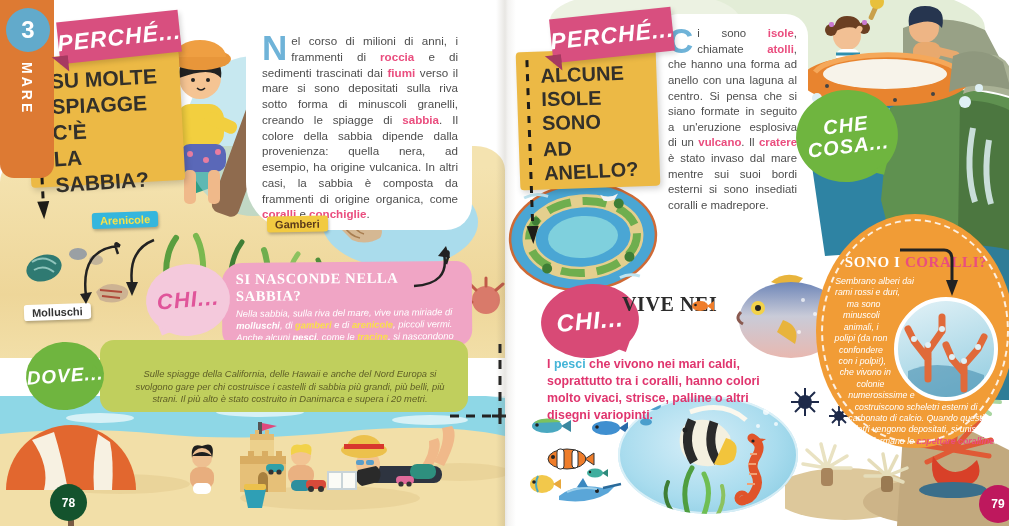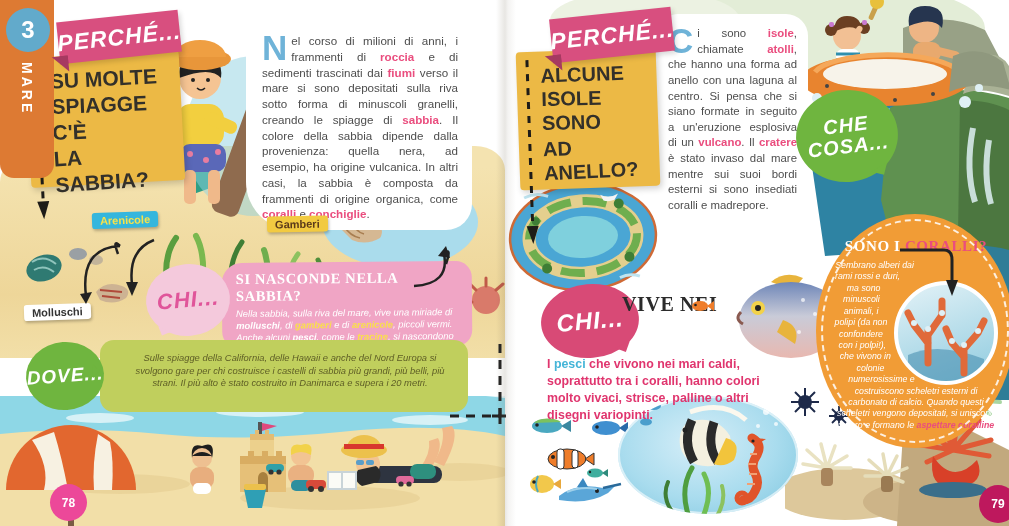--- a/index.html
+++ b/index.html
@@ -85,47 +85,47 @@
   .slab{font-family:"Liberation Serif",serif;font-weight:700;letter-spacing:.6px;}
   .who-box{position:absolute;left:222px;top:262px;width:250px;height:85px;background:#f0a5c5;
     border-radius:20px 16px 16px 16px;z-index:4;padding:8px 10px 6px 14px;box-sizing:border-box;
     transform:rotate(-.5deg);}
   .who-box .box-title{color:#fff;font-size:14.5px;}
   .who-box .box-body{color:#fff;font-size:9.4px;font-style:italic;line-height:1.3;margin-top:3px;}
   .where-box{position:absolute;left:100px;top:340px;width:368px;height:72px;background:#c0cf5d;
     border-radius:14px;z-index:4;padding:8px 14px 6px 26px;box-sizing:border-box;}
   .where-box .box-title{color:#fff;font-size:14px;}
   .where-box .box-body{color:#5e5e26;font-size:9.4px;font-style:italic;line-height:1.35;
-    margin-top:4px;text-align:center;}
+    margin-top:20px;text-align:center;}
 
   
   .coral-circle{position:absolute;left:311px;top:214px;width:198px;height:234px;
     background:#f19c36;border-radius:50%;z-index:3;box-sizing:border-box;
     padding:20px 16px 18px 18px;color:#fff;}
   .coral-circle::before{content:"";position:absolute;inset:5px;border:2px dashed rgba(255,255,255,.85);
     border-radius:50%;pointer-events:none;}
-  .coral-circle .box-title{text-align:center;font-size:15px;margin-top:4px;}
+  .coral-circle .box-title{text-align:center;font-size:15px;margin-top:20px;}
   .coral-circle .box-body{font-size:8.8px;font-style:italic;line-height:1.3;text-align:center;
     margin-top:5px;}
   .coral-inset{float:right;width:104px;height:104px;border-radius:50%;border:4px solid #fff;
     background:linear-gradient(160deg,#e3f2f7,#8fcbdf);shape-outside:circle(56px at 50% 50%);
     margin:26px 0 0 6px;overflow:hidden;box-sizing:border-box;}
   .coral-arrow{position:absolute;left:78px;top:30px;z-index:6;}
 
   
   .warm-title{position:absolute;left:117px;top:294px;z-index:5;color:#2b2b2b;font-size:20px;
     line-height:1.08;}
   .warm-fish-icon{position:absolute;left:186px;top:298px;z-index:5;}
   .warm-text{position:absolute;left:42px;top:356px;width:238px;z-index:5;font-size:12.4px;
     font-weight:700;color:#e0356e;line-height:1.36;}
 
   
   .pagenum{position:absolute;border-radius:50%;color:#fff;font-weight:700;font-size:12px;
     display:flex;align-items:center;justify-content:center;z-index:6;}
-  .pagenum-l{left:50px;top:484px;width:37px;height:37px;background:#ec4899;}
+  .pagenum-l{left:50px;top:484px;width:37px;height:37px;background:#14532d;}
   .pagenum-r{left:474px;top:485px;width:38px;height:38px;background:#be185d;}
   .midband{position:absolute;left:0;top:146px;width:505px;height:212px;z-index:0;
     background:linear-gradient(#f4e3b0 10%,#eed699 70%,#f2dfa8);
     border-radius:60px 30px 0 0/36px 24px 0 0;}
   .gutter{position:absolute;left:496px;top:0;width:20px;height:526px;z-index:7;pointer-events:none;
     background:linear-gradient(90deg,rgba(110,100,80,0),rgba(110,100,80,.16) 45%,rgba(110,100,80,.08) 60%,rgba(110,100,80,0));}
   .blue-oval{position:absolute;left:113px;top:396px;width:180px;height:118px;border-radius:50%;
     background:radial-gradient(ellipse at 45% 40%,#d6eef8 0%,#a9dcee 55%,#7cc5de 100%);
     overflow:hidden;z-index:2;box-shadow:0 0 0 2px rgba(255,255,255,.6) inset;}
   .dashed-corner{position:absolute;left:444px;top:344px;z-index:4;}

